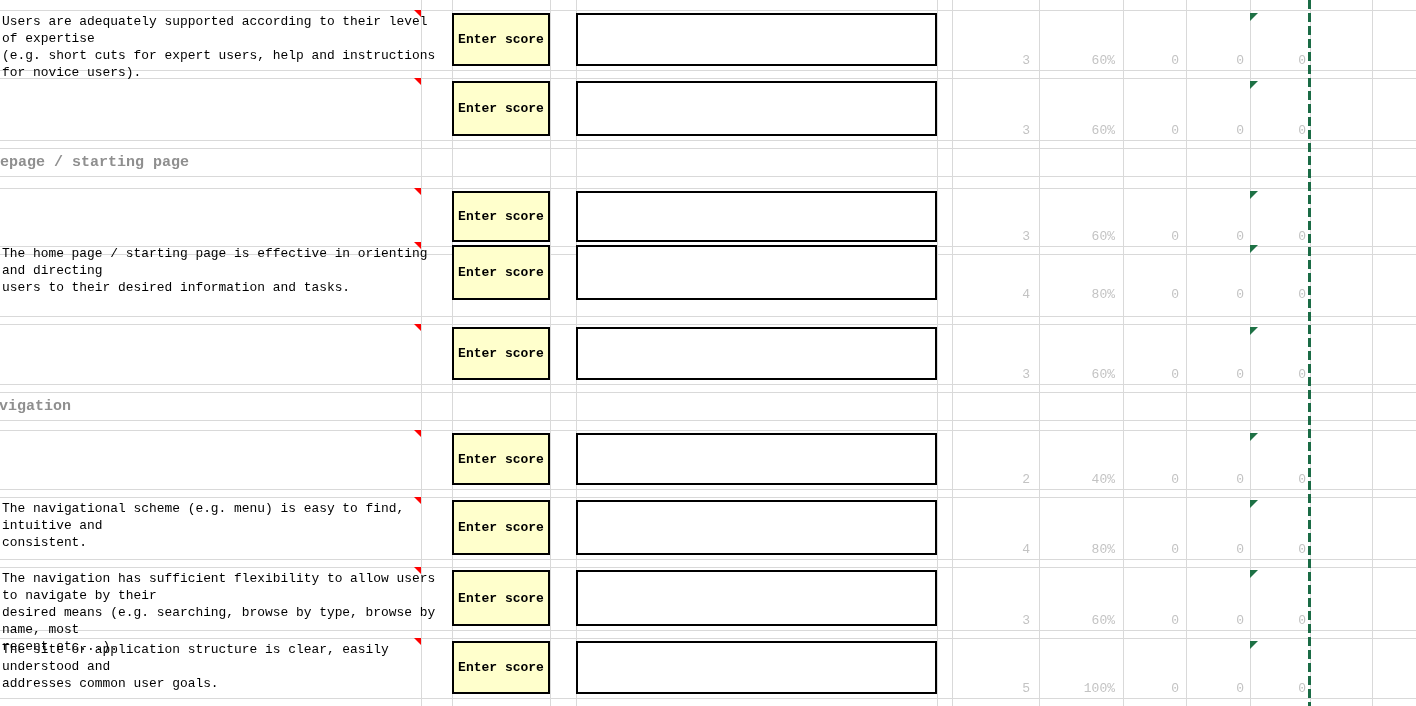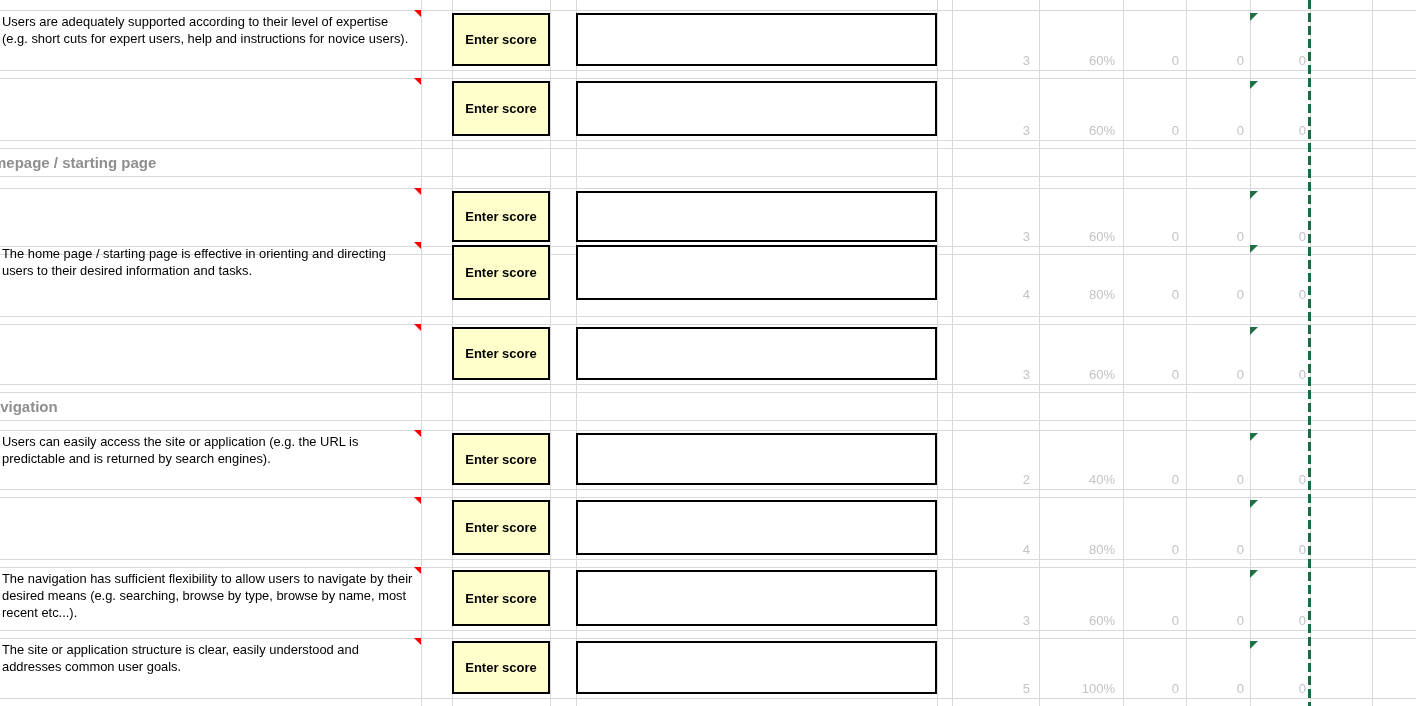--- a/index.html
+++ b/index.html
@@ -1,17 +1,17 @@
 <!DOCTYPE html>
 <html><head>
 <meta charset="utf-8">
 <style>
   html,body{margin:0;padding:0;background:#fff;}
   #stage{position:relative;width:1416px;height:706px;background:#fff;overflow:hidden;
-         font-family:Liberation Sans, sans-serif;}
+         font-family:Liberation Mono, monospace;}
   .vline{position:absolute;top:0;bottom:0;width:1px;background:#d9d9d9;z-index:1;}
   .hline{position:absolute;left:0;right:0;height:1px;background:#d9d9d9;z-index:1;}
   .row{position:absolute;left:0;width:1416px;z-index:2;}
   .qtext{position:absolute;left:2px;top:3px;width:436px;
          font-size:12.9px;line-height:17px;color:#000;white-space:pre-line;}
   .tri-red{position:absolute;left:414px;top:0;width:0;height:0;
            border-top:7px solid #fe0000;border-left:7px solid transparent;}
   .btn{position:absolute;left:452px;top:3px;bottom:4px;width:98px;box-sizing:border-box;
        background:#ffffcc;border:2.5px solid #000;display:flex;align-items:center;
        justify-content:center;font-size:13px;font-weight:bold;color:#000;cursor:pointer;}
@@ -134,34 +134,34 @@
     <div class="val v-z1">0</div>
     <div class="val v-z2">0</div>
     <div class="val v-z3">0</div>
   </div>
 
   <div class="row hrow" style="top:392px;height:28px">
     <div class="htext" style="margin-left:-19px">Navigation</div>
   </div>
 
   <div class="row" style="top:430px;height:59px">
-    <div class="qtext">Users can easily access the site or application (e.g. the URL is
-predictable and is returned by search engines).</div>
     <div class="tri-red"></div>
     <div class="btn">Enter score</div>
     <div class="cbox"></div>
     <div class="tri-green"></div>
     <div class="val v-score">2</div>
     <div class="val v-pct">40%</div>
     <div class="val v-z1">0</div>
     <div class="val v-z2">0</div>
     <div class="val v-z3">0</div>
   </div>
 
   <div class="row" style="top:497px;height:62px">
+    <div class="qtext">The navigational scheme (e.g. menu) is easy to find, intuitive and
+consistent.</div>
     <div class="tri-red"></div>
     <div class="btn">Enter score</div>
     <div class="cbox"></div>
     <div class="tri-green"></div>
     <div class="val v-score">4</div>
     <div class="val v-pct">80%</div>
     <div class="val v-z1">0</div>
     <div class="val v-z2">0</div>
     <div class="val v-z3">0</div>
   </div>

